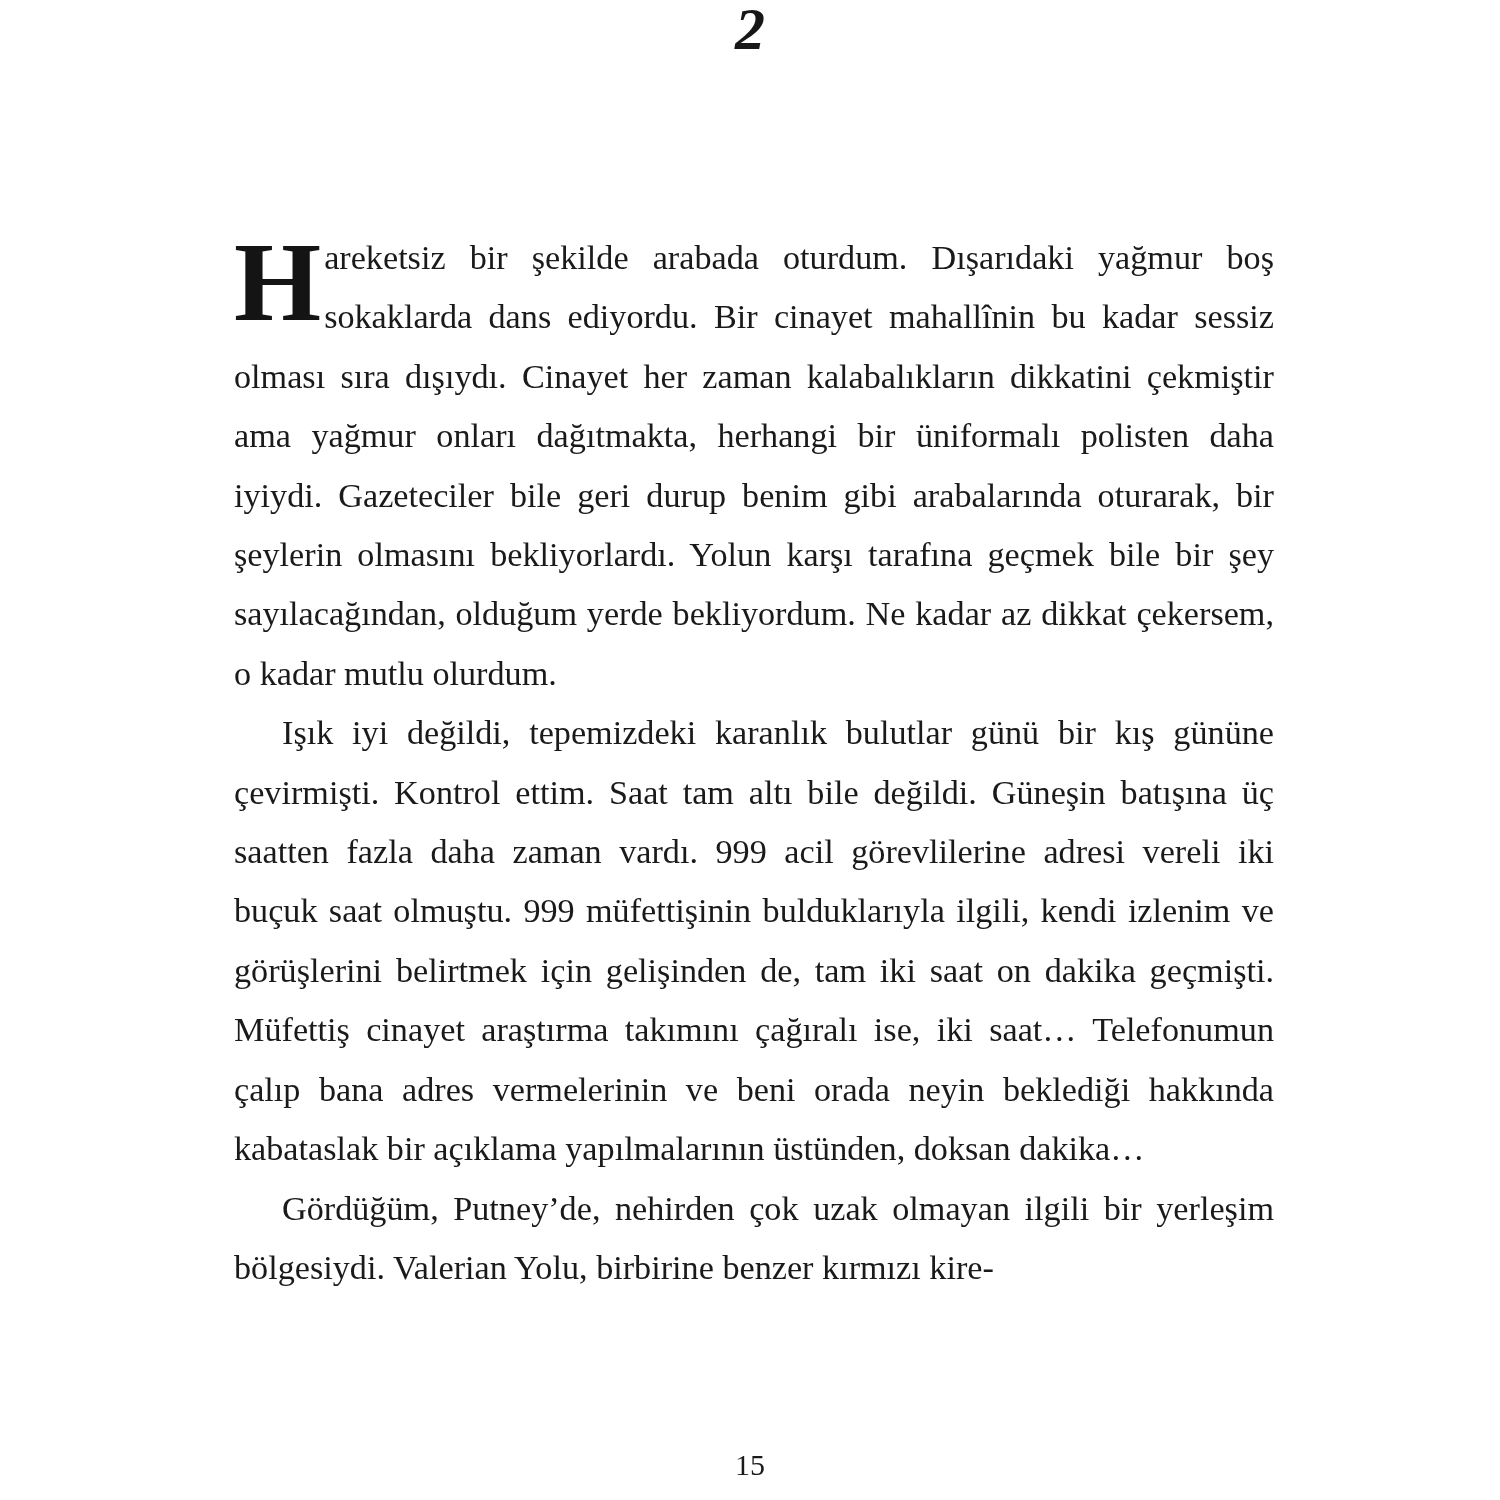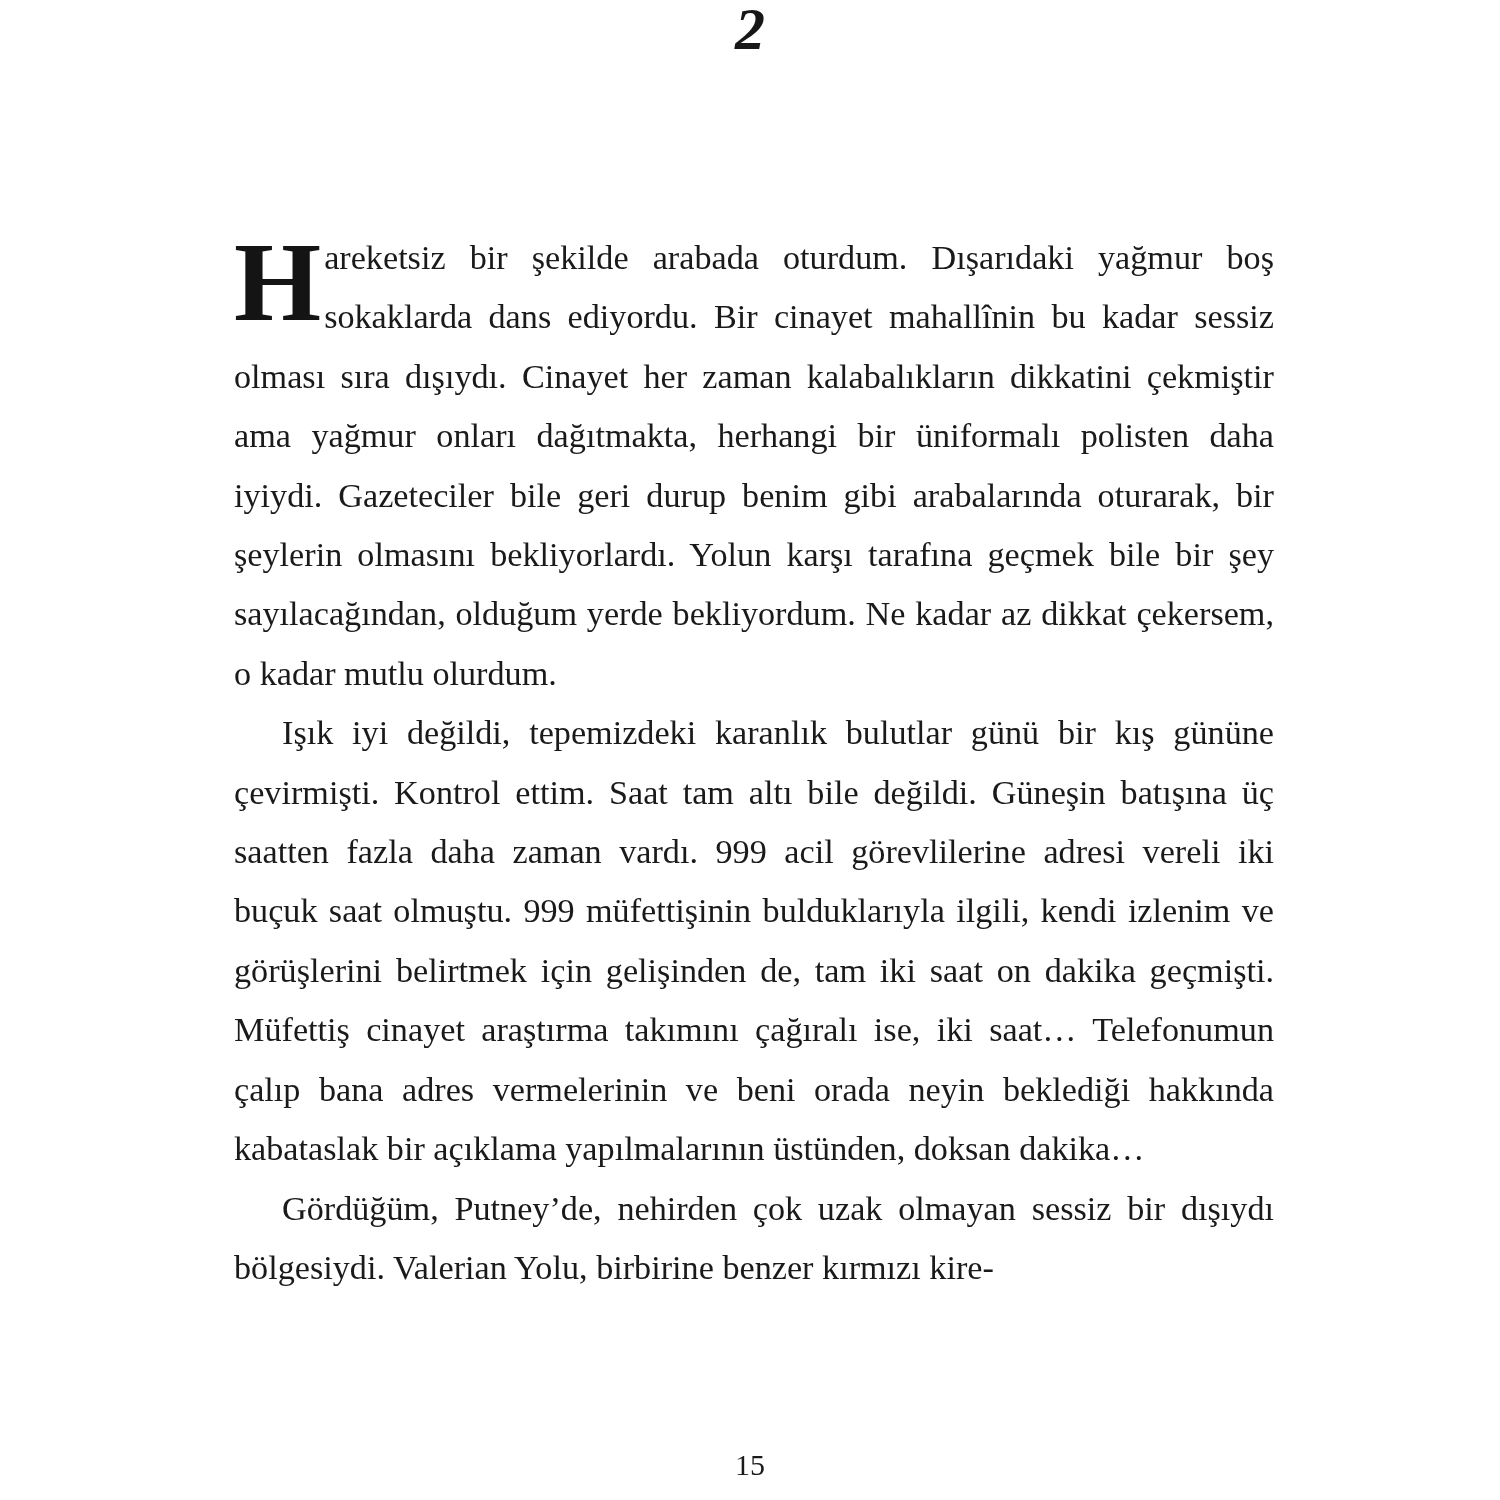--- a/index.html
+++ b/index.html
@@ -92,19 +92,19 @@
 <div class="page">
 
   <div class="chapter-number">2</div>
 
   <div class="textblock">
 
     <p class="para"><span class="dropcap">H</span><span>areketsiz bir şekilde arabada oturdum. Dışarıdaki yağmur boş sokaklarda dans ediyordu. Bir cinayet mahallînin bu kadar sessiz olması sıra dışıydı. Cinayet her zaman kalabalıkların dikkatini çekmiştir ama yağmur onları dağıtmakta, herhangi bir üniformalı polisten daha iyiydi. Gazeteciler bile geri durup benim gibi arabalarında oturarak, bir şeylerin olmasını bekliyorlardı. Yolun karşı tarafına geçmek bile bir şey sayılacağından, olduğum yerde bekliyordum. Ne kadar az dikkat çekersem, o kadar mutlu olurdum.</span></p>
 
     <p class="para indent"><span>Işık iyi değildi, tepemizdeki karanlık bulutlar günü bir kış gününe çevirmişti. Kontrol ettim. Saat tam altı bile değildi. Güneşin batışına üç saatten fazla daha zaman vardı. 999 acil görevlilerine adresi vereli iki buçuk saat olmuştu. 999 müfettişinin bulduklarıyla ilgili, kendi izlenim ve görüşlerini belirtmek için gelişinden de, tam iki saat on dakika geçmişti. Müfettiş cinayet araştırma takımını çağıralı ise, iki saat… Telefonumun çalıp bana adres vermelerinin ve beni orada neyin beklediği hakkında kabataslak bir açıklama yapılmalarının üstünden, doksan dakika…</span></p>
 
-    <p class="para indent last-ragged"><span>Gördüğüm, Putney’de, nehirden çok uzak olmayan sessiz bir dışıydı bölgesiydi. Valerian Yolu, birbirine benzer kırmızı kire-</span></p>
+    <p class="para indent last-ragged"><span>Gördüğüm, Putney’de, nehirden çok uzak olmayan ilgili bir yerleşim bölgesiydi. Valerian Yolu, birbirine benzer kırmızı kire-</span></p>
 
   </div>
 
   <div class="folio">15</div>
 
 </div>
 
 </body></html>

